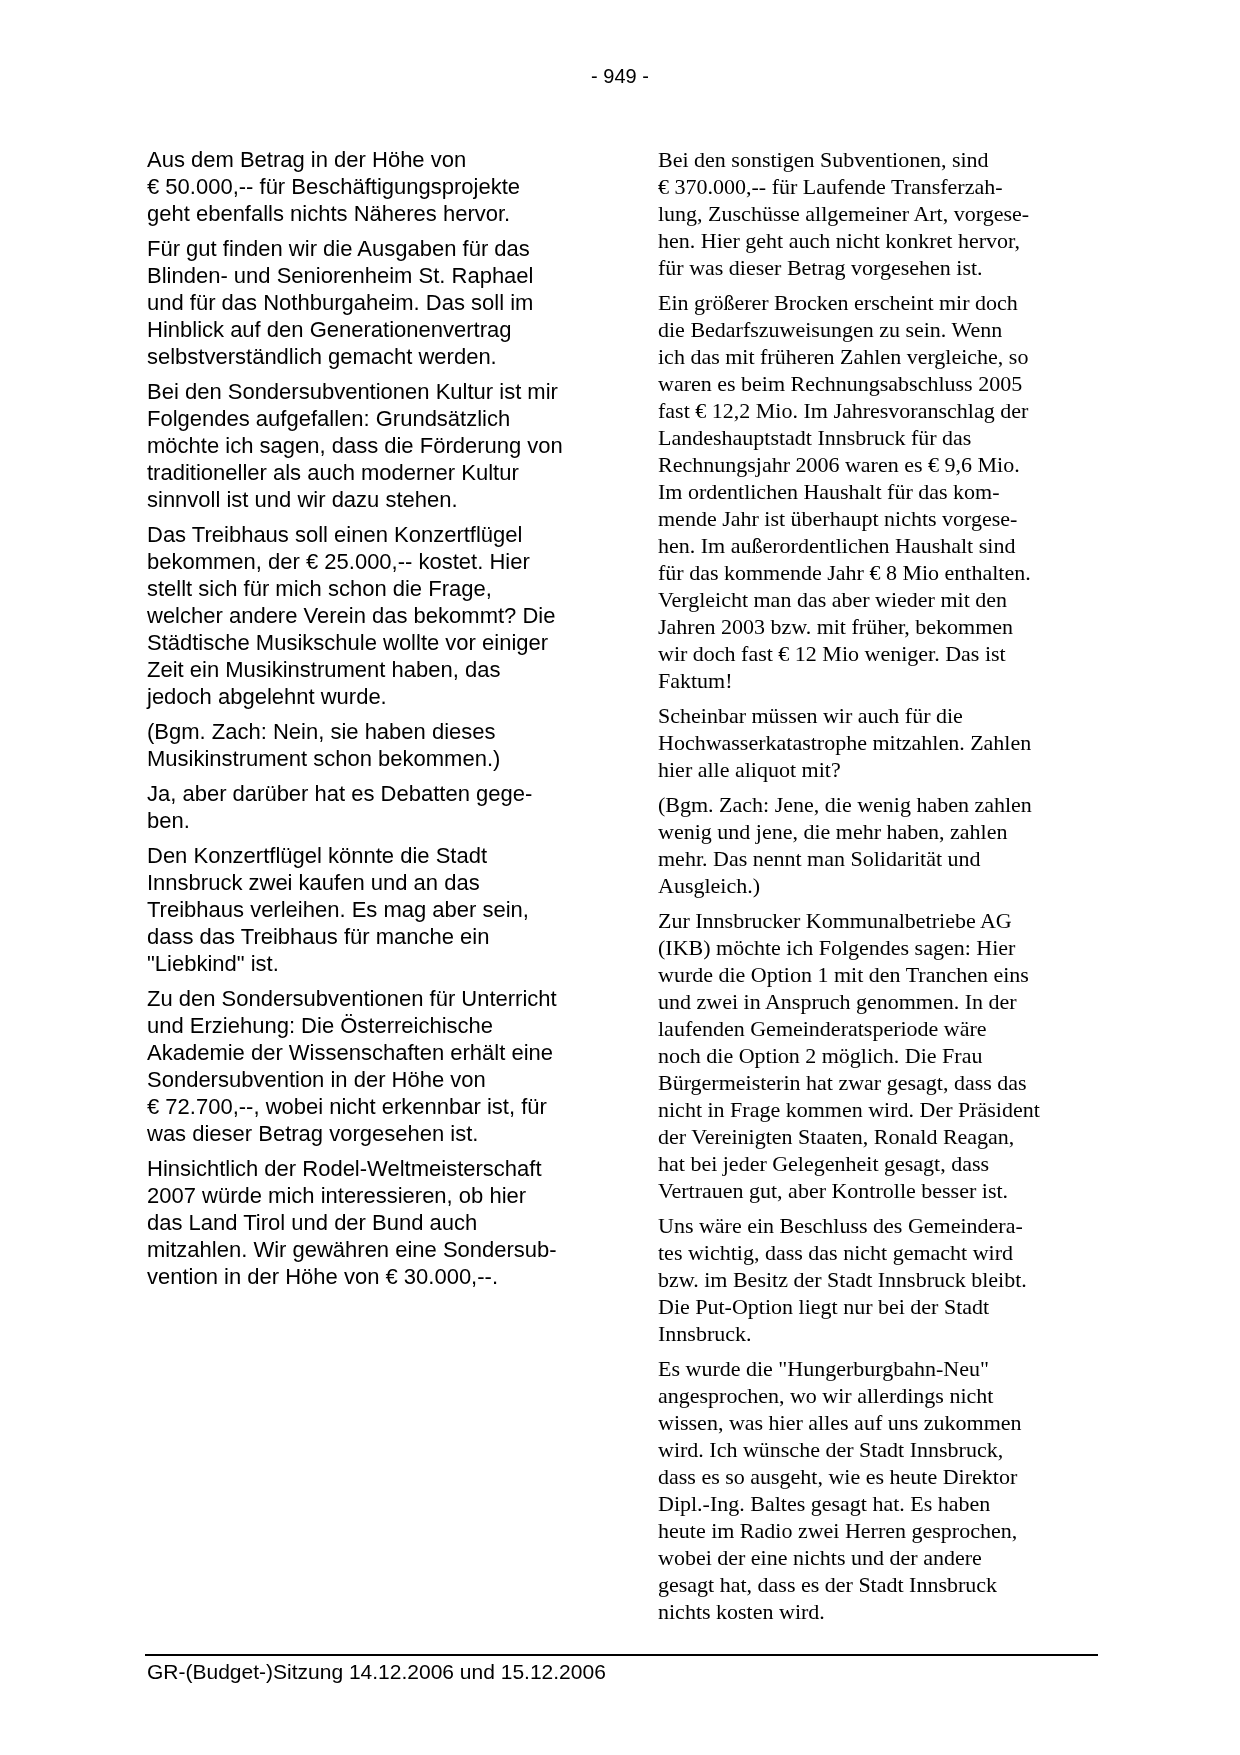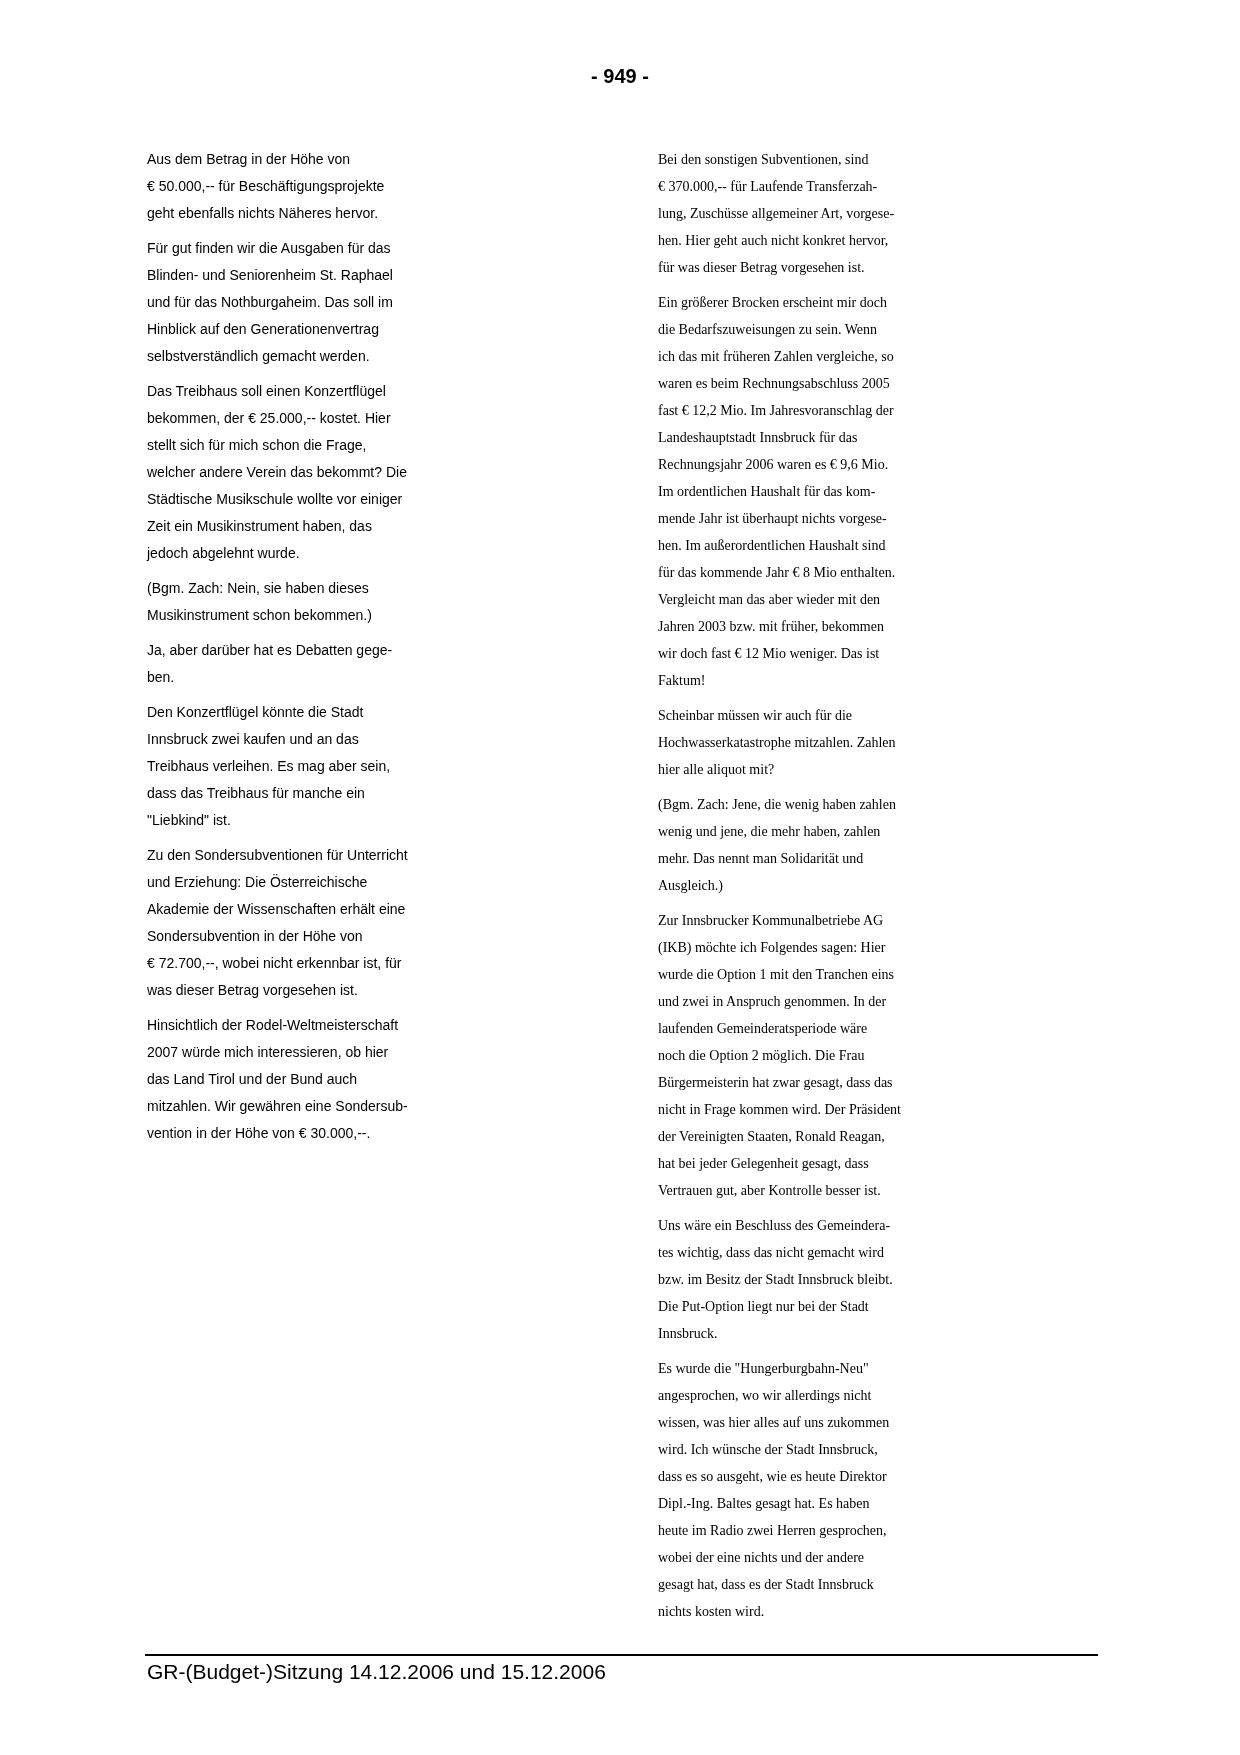--- a/index.html
+++ b/index.html
@@ -17,27 +17,26 @@
     overflow: hidden;
   }
   .page-number {
     position: absolute;
     top: 64px;
     left: 0;
     width: 100%;
     text-align: center;
     font-size: 20px;
     line-height: 24px;
-    font-weight: bold;
   }
   .column {
     position: absolute;
     top: 146px;
     width: 480px;
-    font-size: 14px;
+    font-size: 22px;
     line-height: 27px;
   }
   .column-left  { left: 147px; }
   .column-right { left: 658px; font-family: Liberation Serif, serif; }
   .column p.para {
     margin: 0 0 8px 0;
     padding: 0;
     white-space: pre-line;
   }
   .footer-rule {
@@ -65,20 +64,25 @@
 
   <div class="column column-left">
       <p class="para">Aus dem Betrag in der Höhe von
 € 50.000,-- für Beschäftigungsprojekte
 geht ebenfalls nichts Näheres hervor.</p>
       <p class="para">Für gut finden wir die Ausgaben für das
 Blinden- und Seniorenheim St. Raphael
 und für das Nothburgaheim. Das soll im
 Hinblick auf den Generationenvertrag
 selbstverständlich gemacht werden.</p>
+      <p class="para">Bei den Sondersubventionen Kultur ist mir
+Folgendes aufgefallen: Grundsätzlich
+möchte ich sagen, dass die Förderung von
+traditioneller als auch moderner Kultur
+sinnvoll ist und wir dazu stehen.</p>
       <p class="para">Das Treibhaus soll einen Konzertflügel
 bekommen, der € 25.000,-- kostet. Hier
 stellt sich für mich schon die Frage,
 welcher andere Verein das bekommt? Die
 Städtische Musikschule wollte vor einiger
 Zeit ein Musikinstrument haben, das
 jedoch abgelehnt wurde.</p>
       <p class="para">(Bgm. Zach: Nein, sie haben dieses
 Musikinstrument schon bekommen.)</p>
       <p class="para">Ja, aber darüber hat es Debatten gege-

